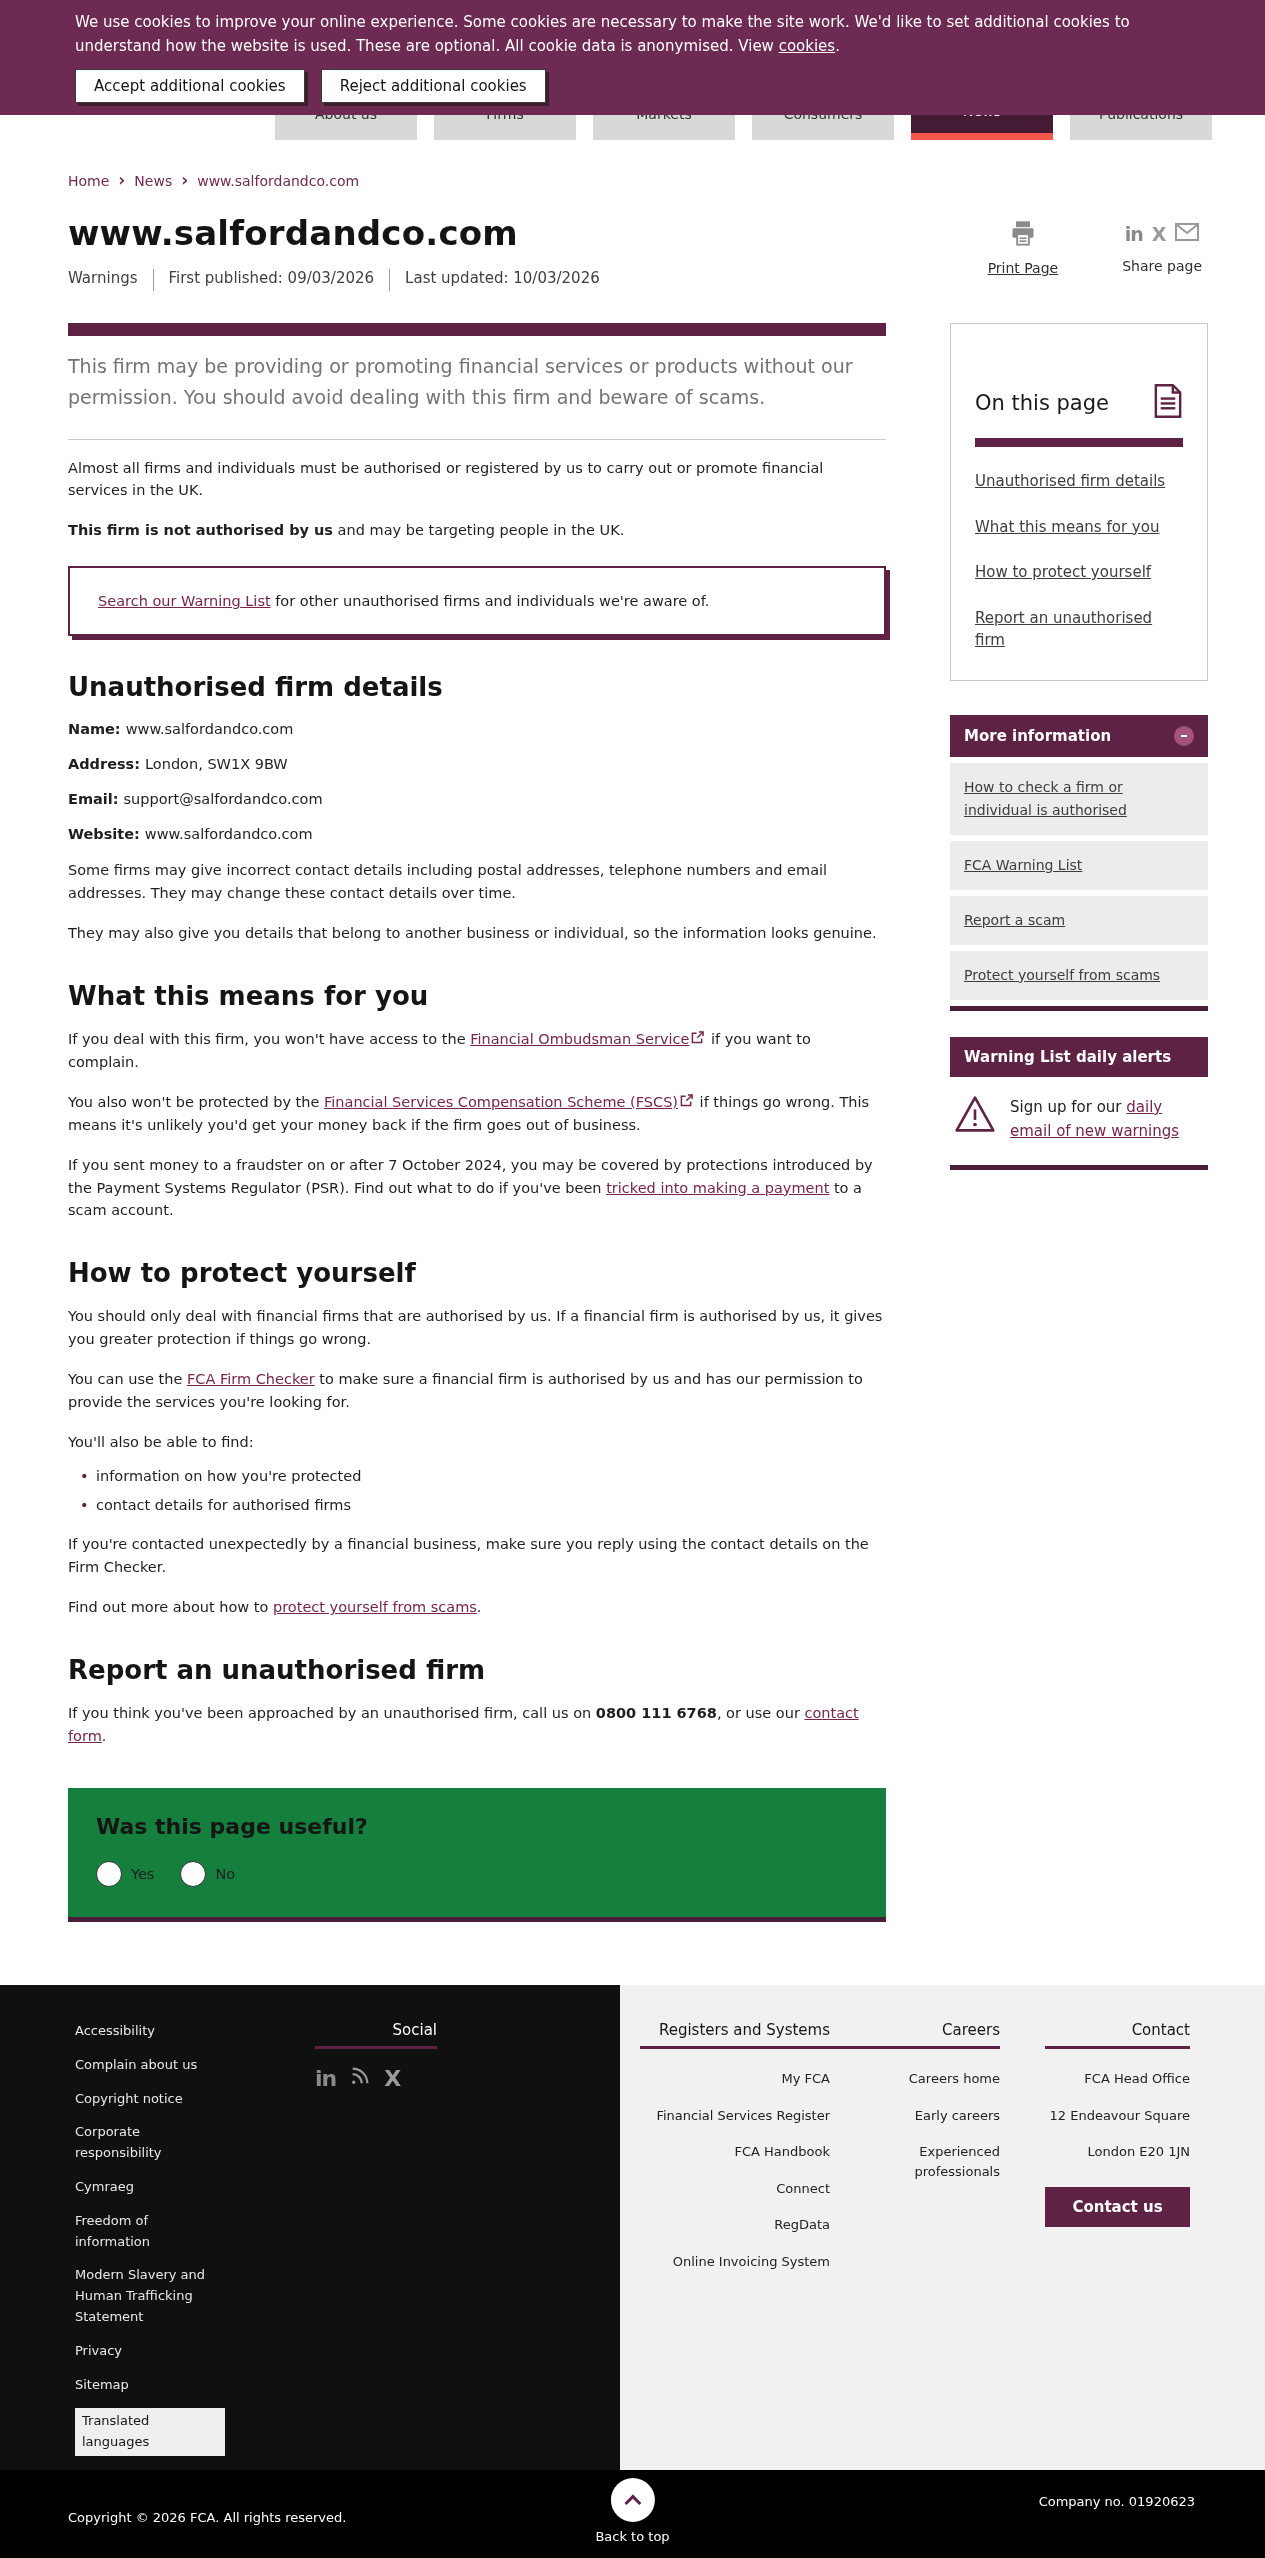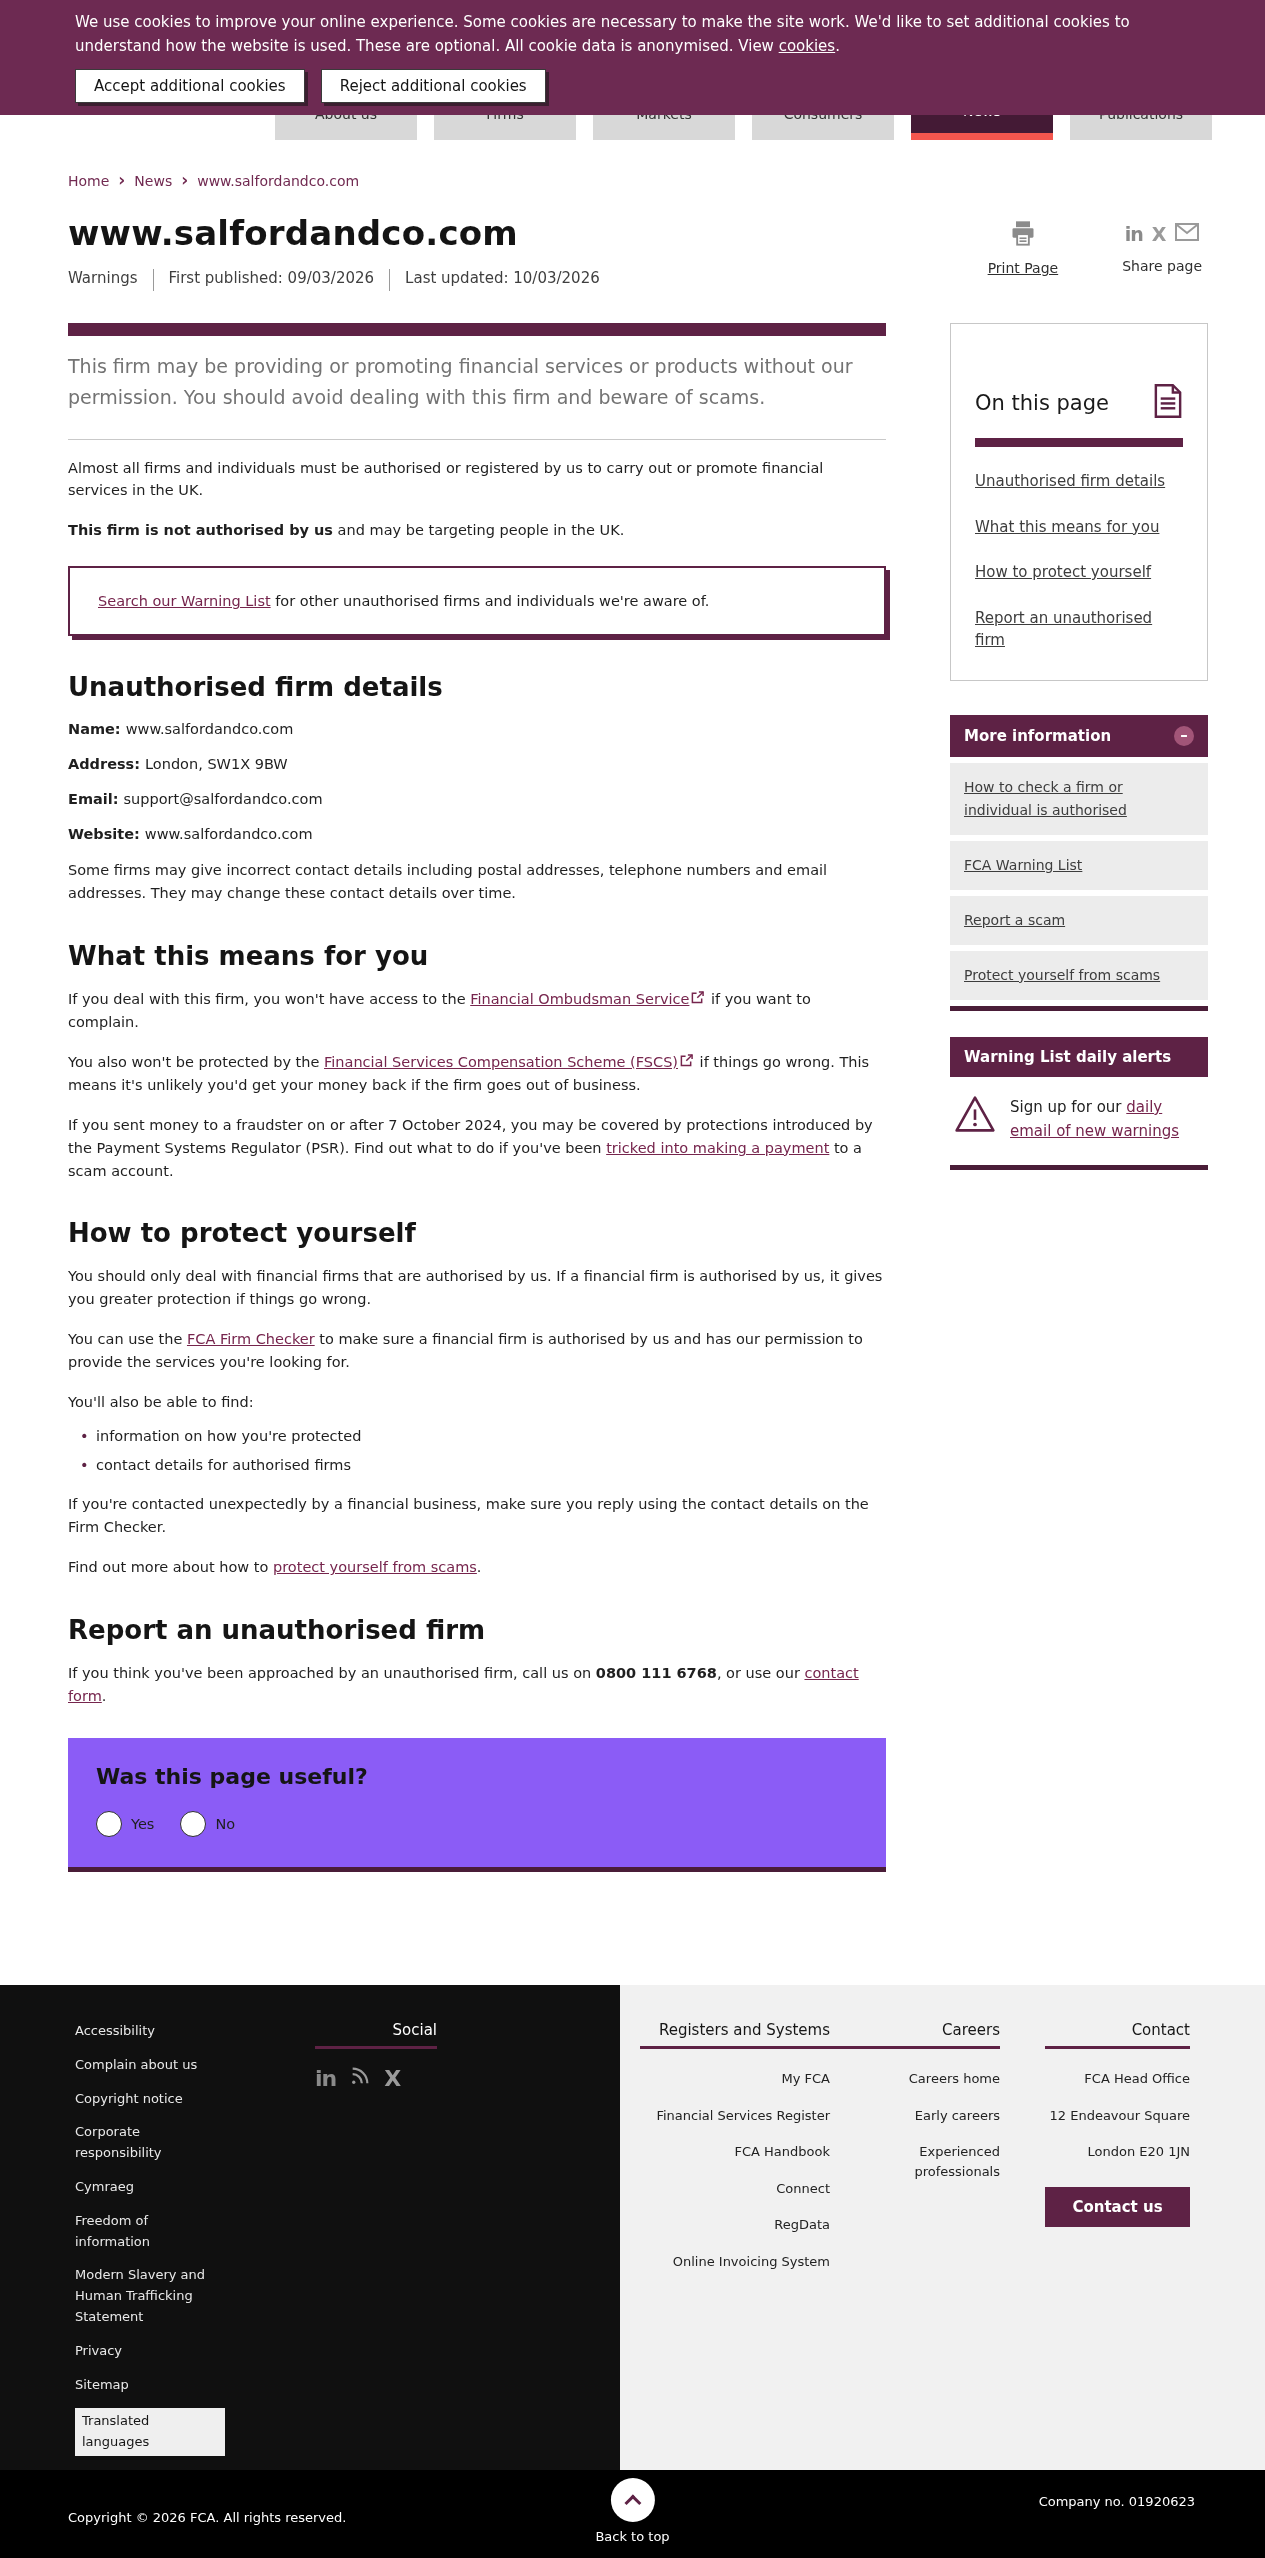--- a/index.html
+++ b/index.html
@@ -59,21 +59,21 @@
     padding:25px 28px; font-size:14.5px; color:#1f1f1f; }
 
   .section-title { font-size:26px; font-weight:600; color:#151515; margin:36px 0 0; }
   .detail { font-size:14.5px; margin-top:19px; color:#1f1f1f; }
   .detail b { margin-right:5px; }
 
   ul.bullets { margin:12px 0 0; padding:0 0 0 28px; list-style:none; }
   ul.bullets li { position:relative; font-size:14.5px; color:#1f1f1f; margin-top:7px; line-height:1.5; }
   ul.bullets li::before { content:"•"; color:#5e2245; position:absolute; left:-16px; }
 
-  .feedback { margin-top:30px; background:#8b5cf6; border-bottom:5px solid #4a1d38; padding:26px 28px 30px; }
+  .feedback { margin-top:40px; background:#15803d; border-bottom:5px solid #4a1d38; padding:26px 28px 30px; }
   .feedback-q { font-size:22px; font-weight:600; color:#151515; margin:0; }
   .radios { margin-top:22px; display:flex; gap:26px; align-items:center; }
   .radio-opt { display:flex; align-items:center; gap:9px; cursor:pointer; }
   .radio-circle { width:26px; height:26px; border:1.5px solid #2f2f2f; border-radius:50%; background:#fff; }
   .radio-label { font-size:14.5px; color:#1f1f1f; }
 
   
   .onpage { border:1px solid #c7c7c7; padding:20px 24px 28px; }
   .onpage-head { display:flex; justify-content:space-between; align-items:center;margin-top:40px; }
   .onpage-title { font-size:21px; color:#1a1a1a; }
@@ -210,20 +210,21 @@
         <div class="search-box">
           <a class="inline">Search our Warning List</a><span> for other unauthorised firms and individuals we're aware of.</span>
         </div>
 
         <h2 class="section-title">Unauthorised firm details</h2>
         <div class="detail"><b>Name:</b><span>www.salfordandco.com</span></div>
         <div class="detail"><b>Address:</b><span>London, SW1X 9BW</span></div>
         <div class="detail"><b>Email:</b><span>support@salfordandco.com</span></div>
         <div class="detail"><b>Website:</b><span>www.salfordandco.com</span></div>
         <p class="body-p">Some firms may give incorrect contact details including postal addresses, telephone numbers and email addresses. They may change these contact details over time.</p>
+        <p class="body-p">They may also give you details that belong to another business or individual, so the information looks genuine.</p>
 
         <h2 class="section-title">What this means for you</h2>
         <p class="body-p"><span>If you deal with this firm, you won't have access to the </span><a class="inline">Financial Ombudsman Service</a><span class="ext-icon"><svg width="13" height="13" viewBox="0 0 14 14" fill="none" stroke="#76254d" stroke-width="1.6">
                 <path d="M6 2.5H1.5v10h10V8"></path>
                 <path d="M8.5 1H13v4.5"></path>
                 <path d="M13 1L6.8 7.2"></path>
               </svg></span><span> if you want to complain.</span></p>
         <p class="body-p"><span>You also won't be protected by the </span><a class="inline">Financial Services Compensation Scheme (FSCS)</a><span class="ext-icon"><svg width="13" height="13" viewBox="0 0 14 14" fill="none" stroke="#76254d" stroke-width="1.6">
                 <path d="M6 2.5H1.5v10h10V8"></path>
                 <path d="M8.5 1H13v4.5"></path>

